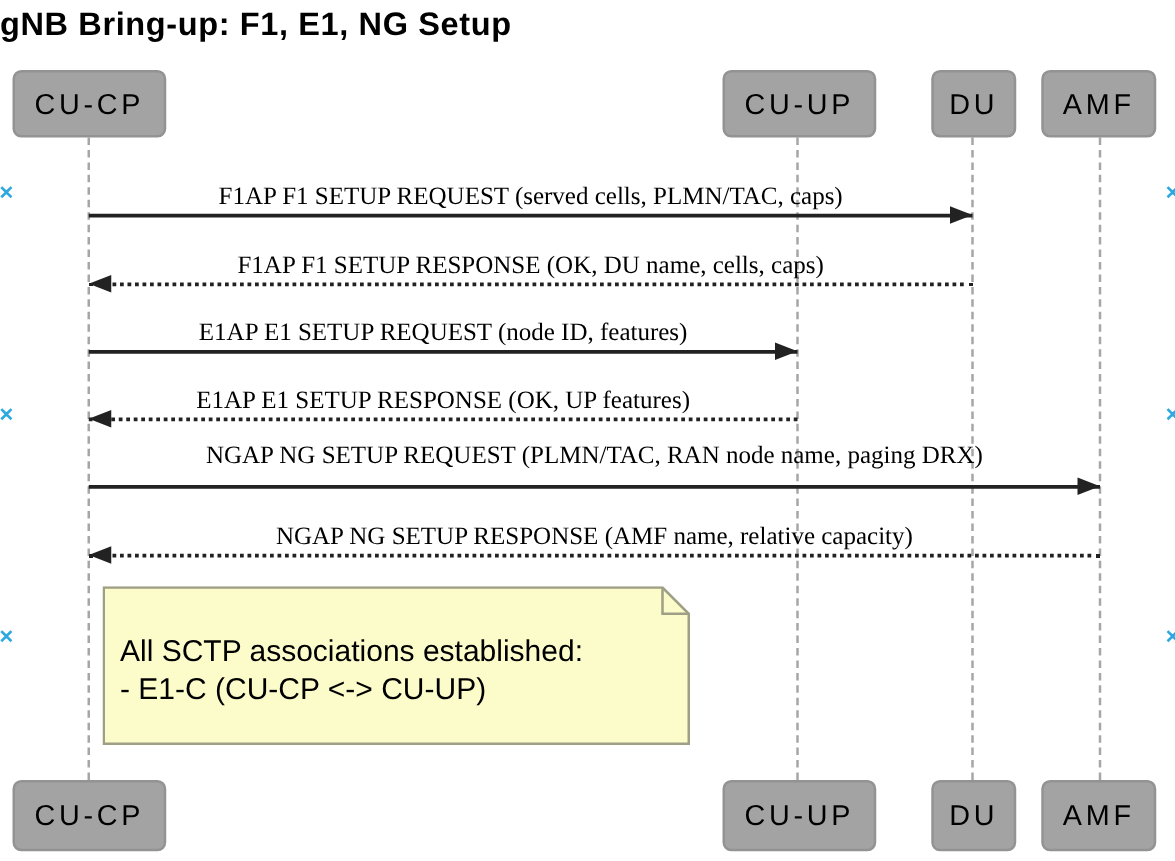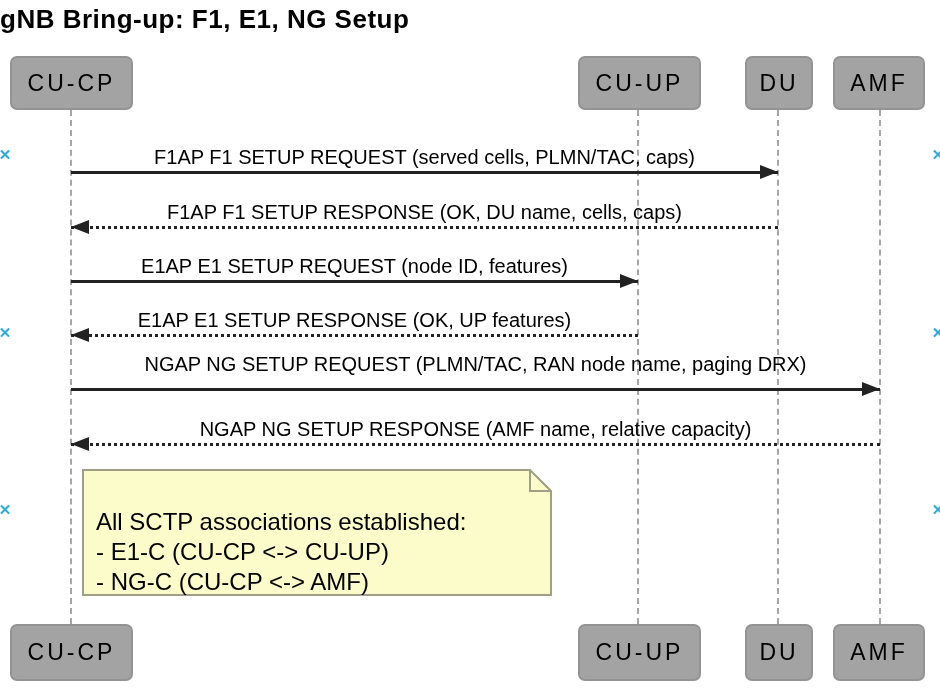--- a/index.html
+++ b/index.html
@@ -16,21 +16,21 @@
     border-left:2px dashed #a6a6a6;
   }
   .participant {
     position:absolute; box-sizing:border-box;
     background:#a3a3a3; border:2px solid #939393; border-radius:7px;
     display:flex; align-items:center; justify-content:center;
     font-size:23px; letter-spacing:3px; color:#000;
   }
   .msg-label {
     position:absolute; height:26px; line-height:26px; text-align:center;
-    font-size:20px; color:#000; white-space:nowrap;
+    font-size:20px; color:#000; white-space:nowrap;font-family:Liberation Serif, serif;
   }
   .msg-line { position:absolute; height:0; }
   .msg-line.solid  { border-top:3px solid  #222222; }
   .msg-line.dotted { border-top:3px dotted #222222; }
   .arrow-right {
     position:absolute; width:0; height:0;
     border-left:18px solid #222222;
     border-top:7px solid transparent; border-bottom:7px solid transparent;
   }
   .arrow-left {
@@ -109,21 +109,20 @@
     <div class="arrow-left" style="left:71px; top:437px"></div>
   </div>
 
   <svg class="note-svg" width="471" height="128" viewBox="0 0 471 128">
     <path d="M1,1 L448,1 L469,22 L469,126 L1,126 Z" fill="#fcfccb" stroke="#9f9f85" stroke-width="2"></path>
     <path d="M448,1 L448,22 L469,22" fill="none" stroke="#9f9f85" stroke-width="2"></path>
   </svg>
   <div class="note-text">
     <div>All SCTP associations established:</div>
     <div>- E1-C (CU-CP &lt;-&gt; CU-UP)</div>
-    <div>- NG-C (CU-CP &lt;-&gt; AMF)</div>
   </div>
 
   <div class="participant" style="left:10px;  top:624px; width:123px; height:57px">
       <span>CU-CP</span>
     </div>
   <div class="participant" style="left:578px; top:624px; width:123px; height:57px">
       <span>CU-UP</span>
     </div>
   <div class="participant" style="left:745px; top:624px; width:68px;  height:57px">
       <span>DU</span>

